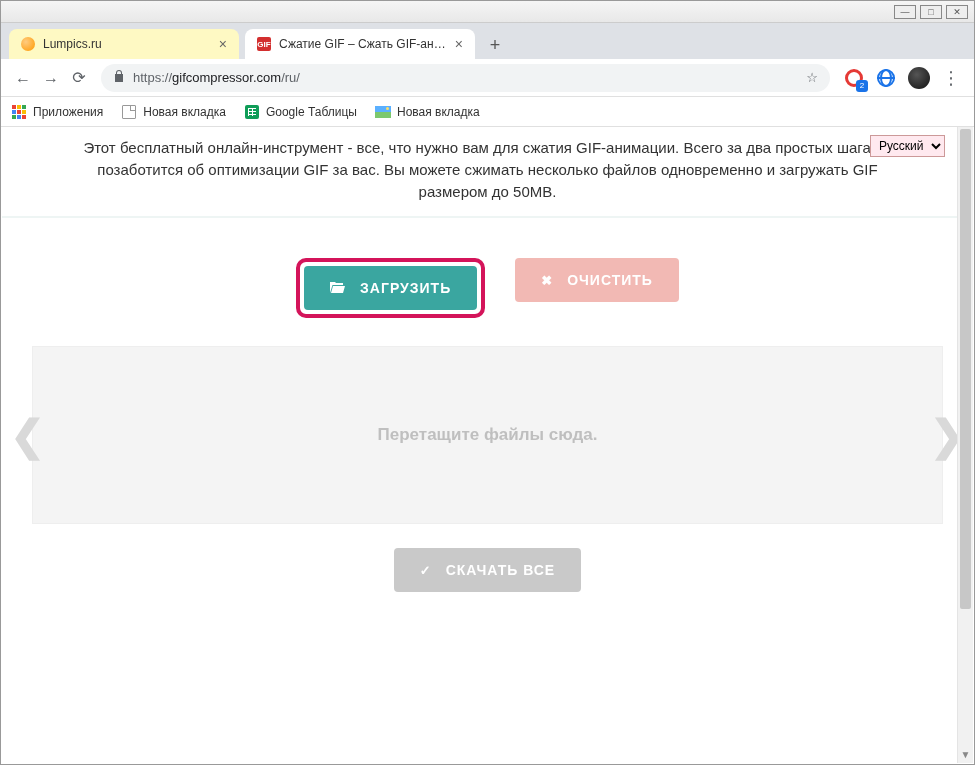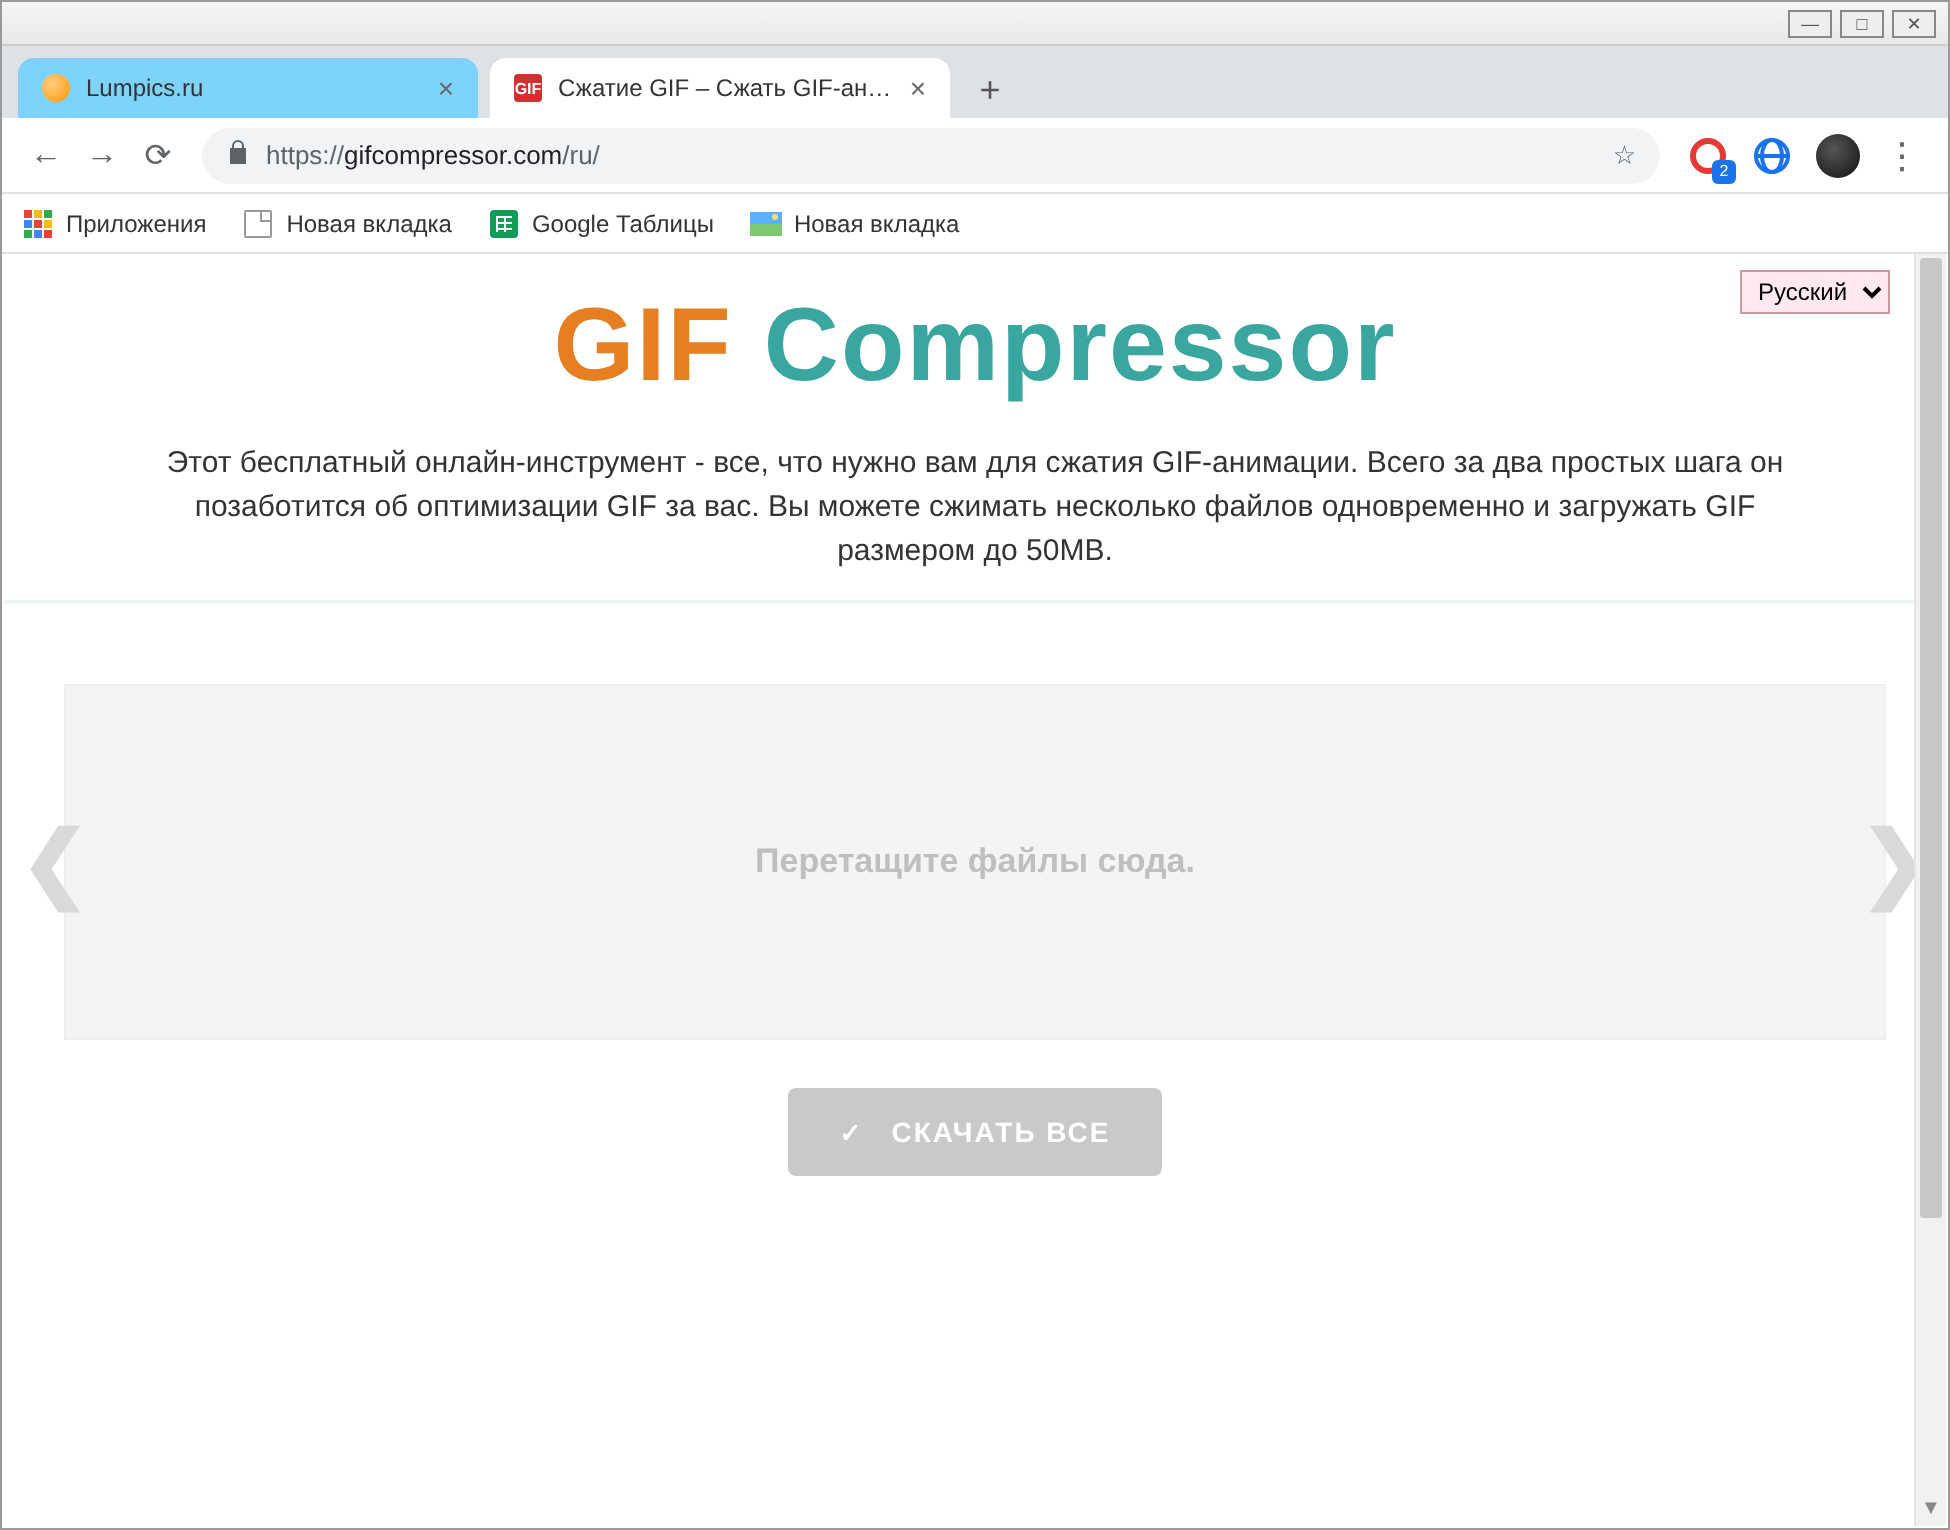--- a/index.html
+++ b/index.html
@@ -5,21 +5,21 @@
   * { margin: 0; padding: 0; box-sizing: border-box; font-family: Arial, sans-serif; }
   body { background: #fff; width: 975px; height: 765px; overflow: hidden; position: relative; }
 
   
   .window-frame { border: 1px solid #999; width: 975px; height: 765px; position: relative; background: #fff; }
   .title-bar { height: 22px; background: linear-gradient(#f5f5f5,#e8e8e8); border-bottom: 1px solid #ccc; display: flex; justify-content: flex-end; align-items: center; padding-right: 6px; }
   .win-btn { width: 22px; height: 14px; border: 1px solid #888; margin-left: 4px; background: #eee; font-size: 9px; text-align: center; line-height: 12px; color: #555; cursor: pointer; }
 
   
   .tab-strip { height: 36px; background: #dee1e6; display: flex; align-items: flex-end; padding: 0 8px; }
-  .tab { height: 30px; background: #7dd3fc; border-radius: 8px 8px 0 0; display: flex; align-items: center; padding: 0 12px; margin-right: 6px; font-size: 12px; color: #333; max-width: 230px; min-width: 230px; position: relative; }
+  .tab { height: 30px; background: #fef9c3; border-radius: 8px 8px 0 0; display: flex; align-items: center; padding: 0 12px; margin-right: 6px; font-size: 12px; color: #333; max-width: 230px; min-width: 230px; position: relative; }
   .tab.active { background: #fff; }
   .tab .favicon { width: 14px; height: 14px; margin-right: 8px; border-radius: 50%; flex-shrink: 0; }
   .tab .fav-orange { background: radial-gradient(circle at 35% 35%, #ffcc80, #ff9800); }
   .tab .fav-red { background: #d32f2f; color:#fff; font-size:8px; font-weight:bold; border-radius:2px; display:flex; align-items:center; justify-content:center; }
   .tab .title { flex: 1; white-space: nowrap; overflow: hidden; text-overflow: ellipsis; }
   .tab .close { margin-left: 8px; color: #666; font-size: 14px; cursor: pointer; }
   .new-tab { width: 28px; height: 28px; display: flex; align-items: center; justify-content: center; color: #555; font-size: 18px; cursor: pointer; }
 
   
   .toolbar { height: 38px; background: #fff; display: flex; align-items: center; padding: 0 8px; border-bottom: 1px solid #e0e0e0; }
@@ -177,28 +177,41 @@
   </div>
 
   <div class="page">
     <div class="page-inner">
       <div class="lang-wrap">
         <select>
           <option>Русский</option>
         </select>
       </div>
 
-      <h1 class="logo">
-        <span class="g1">GIF</span> <span class="g2">Compressor</span>
-      </h1>
 
       <p class="desc">Этот бесплатный онлайн-инструмент - все, что нужно вам для сжатия GIF-анимации. Всего за два простых шага он позаботится об оптимизации GIF за вас. Вы можете сжимать несколько файлов одновременно и загружать GIF размером до 50MB.</p>
 
       <div class="hr"></div>
 
+      <div class="btn-row">
+        <span class="highlight-ring">
+          <button class="btn btn-upload">
+            <span class="bic">
+              <svg width="16" height="12" viewBox="0 0 16 12">
+                  <path fill="#fff" d="M0 1h5l1 1h7v2H2.5L0 12V1zm1 4h14l-2 7H1l2-7z"></path>
+                </svg>
+            </span>
+            <span>ЗАГРУЗИТЬ</span>
+          </button>
+        </span>
+        <button class="btn btn-clear">
+          <span class="bic">✖</span>
+          <span>ОЧИСТИТЬ</span>
+        </button>
+      </div>
 
       <div class="dropzone-wrap">
         <div class="chevron left">❮</div>
         <div class="dropzone">
           <span class="dz-text">Перетащите файлы сюда.</span>
         </div>
         <div class="chevron right">❯</div>
       </div>
 
       <div style="display:flex; justify-content:center;">

